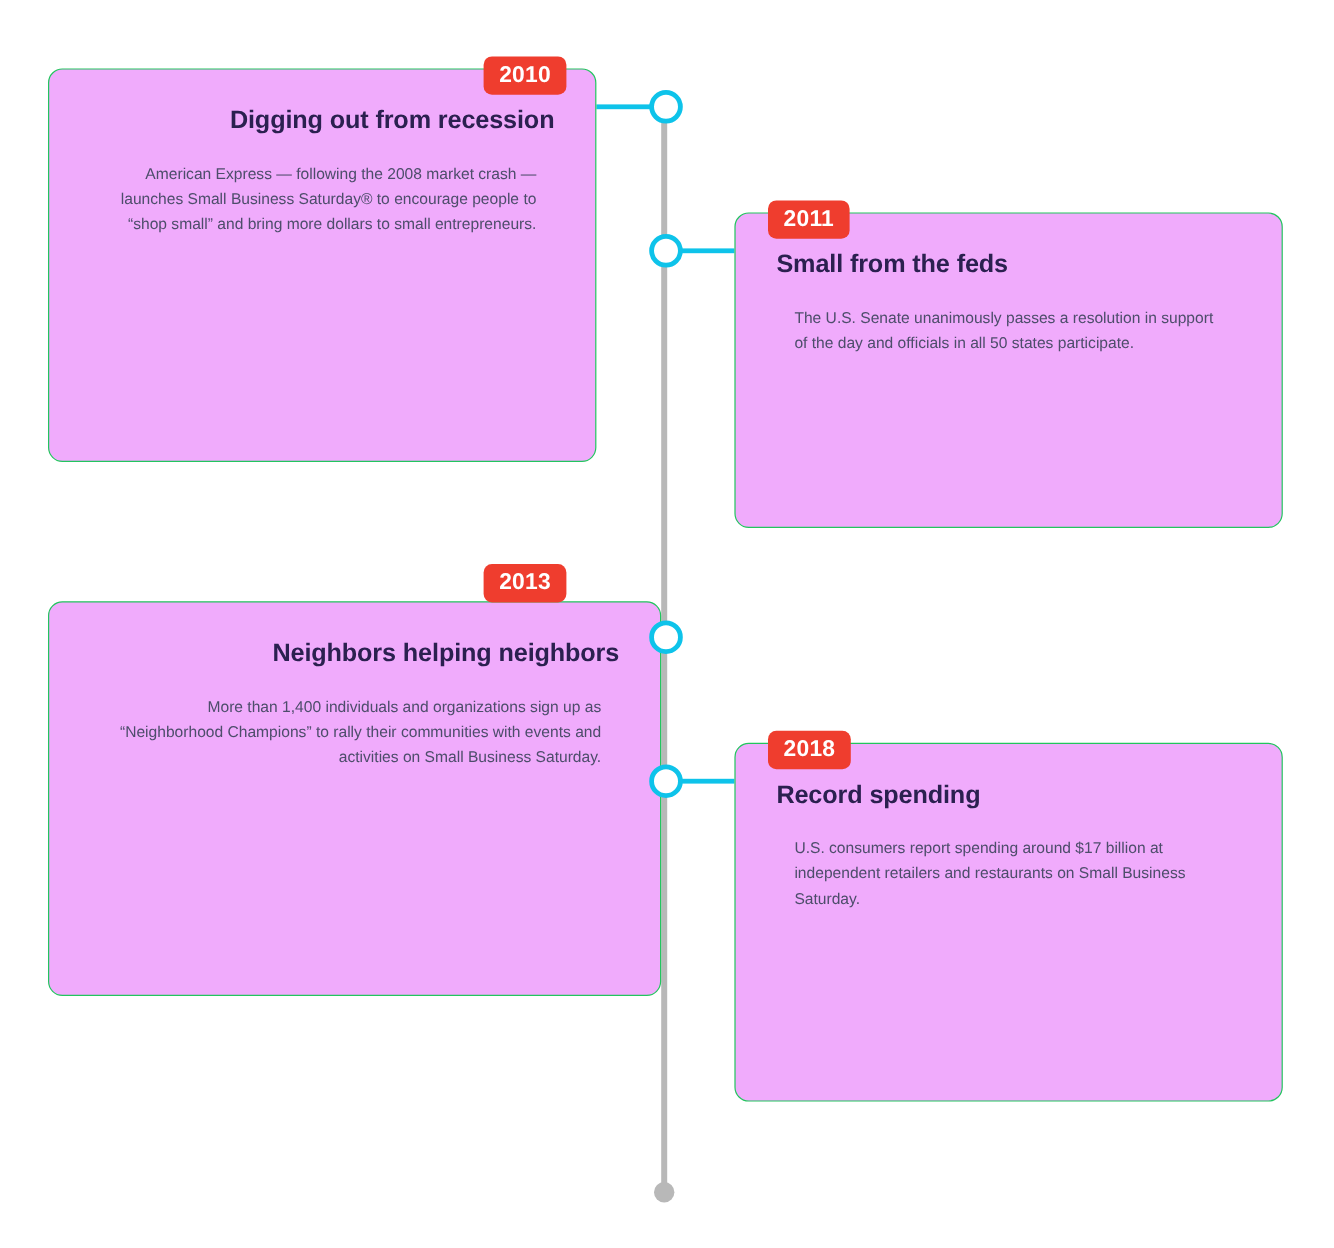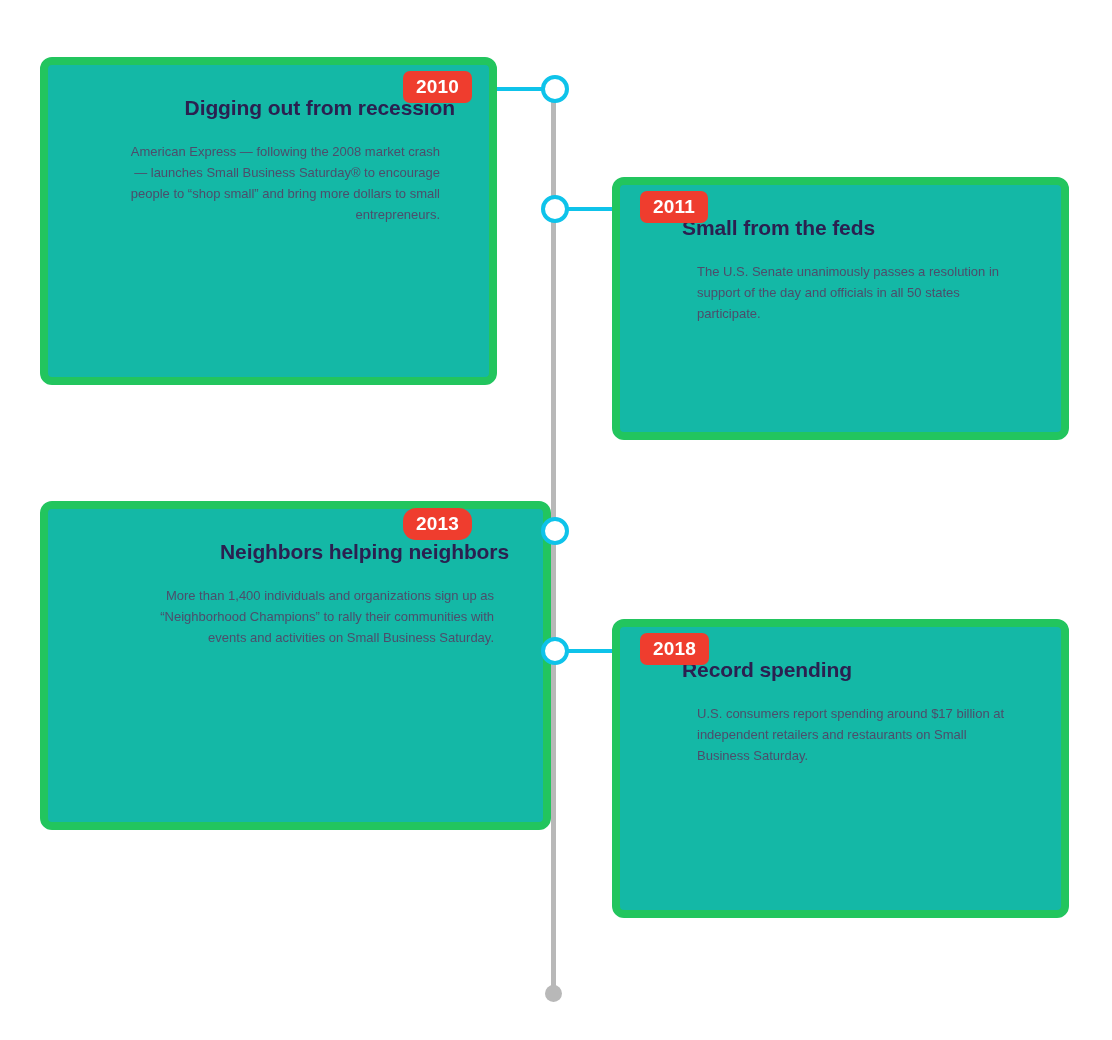--- a/index.html
+++ b/index.html
@@ -61,26 +61,25 @@
   .arm-h {
     position: absolute;
     height: 4px;
     background: #0ec3ea;
     z-index: 2;
   }
 
   
   .card {
     position: absolute;
-    border: 8px solid #22c55e;
+    border: 1px solid #22c55e;
     border-radius: 12px;
-    background: #14b8a6;
+    background: #f0abfc;
     box-sizing: border-box;
     z-index: 3;
-    padding-left: 28px;
   }
   .card-inner {
     padding: 30px 34px 26px 34px;
   }
   .card.align-right .card-inner { text-align: right; }
   .card.align-left  .card-inner { text-align: left; }
 
   .card-title {
     margin: 0 0 20px 0;
     font-size: 21px;
@@ -103,21 +102,20 @@
     background: #ef3d2e;
     color: #ffffff;
     font-size: 19px;
     font-weight: 700;
     letter-spacing: 0.2px;
     border-radius: 7px;
     padding: 6px 13px 7px 13px;
     line-height: 1;
     z-index: 6;
     white-space: nowrap;
-    margin-top: 24px;
   }
 </style>
 </head>
 <body>
 
 <div id="timeline-root">
 
   <div class="spine-line"></div>
   <div class="spine-end-dot"></div>
 
@@ -146,21 +144,21 @@
 
   <div class="arm-h" style="left:497px; top:529px; width:46px;"></div>
   <div class="node" style="left:541px; top:517px;"></div>
 
   <div class="card align-right" style="left:40px; top:501px; width:511px; height:329px;">
     <div class="card-inner">
       <h3 class="card-title">Neighbors helping neighbors</h3>
       <p class="card-body">More than 1,400 individuals and organizations sign up as “Neighborhood Champions” to rally their communities with events and activities on Small Business Saturday.</p>
     </div>
   </div>
-  <div class="year-badge" style="left:403px; top:484px;border-radius:13px;">2013</div>
+  <div class="year-badge" style="left:403px; top:470px;">2013</div>
 
   <div class="arm-h" style="left:567px; top:649px; width:45px;"></div>
   <div class="node" style="left:541px; top:637px;"></div>
 
   <div class="card align-left" style="left:612px; top:619px; width:457px; height:299px;">
     <div class="card-inner">
       <h3 class="card-title">Record spending</h3>
       <p class="card-body">U.S. consumers report spending around $17 billion at independent retailers and restaurants on Small Business Saturday.</p>
     </div>
   </div>

